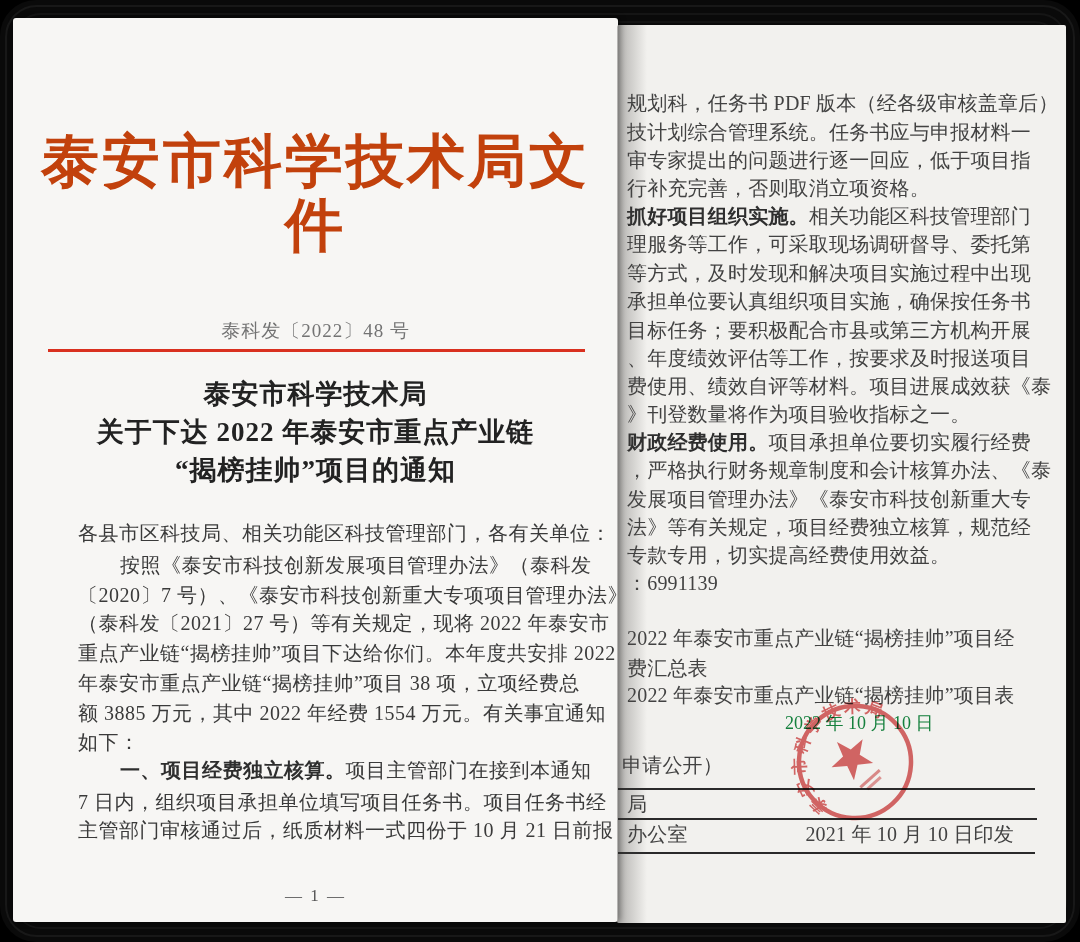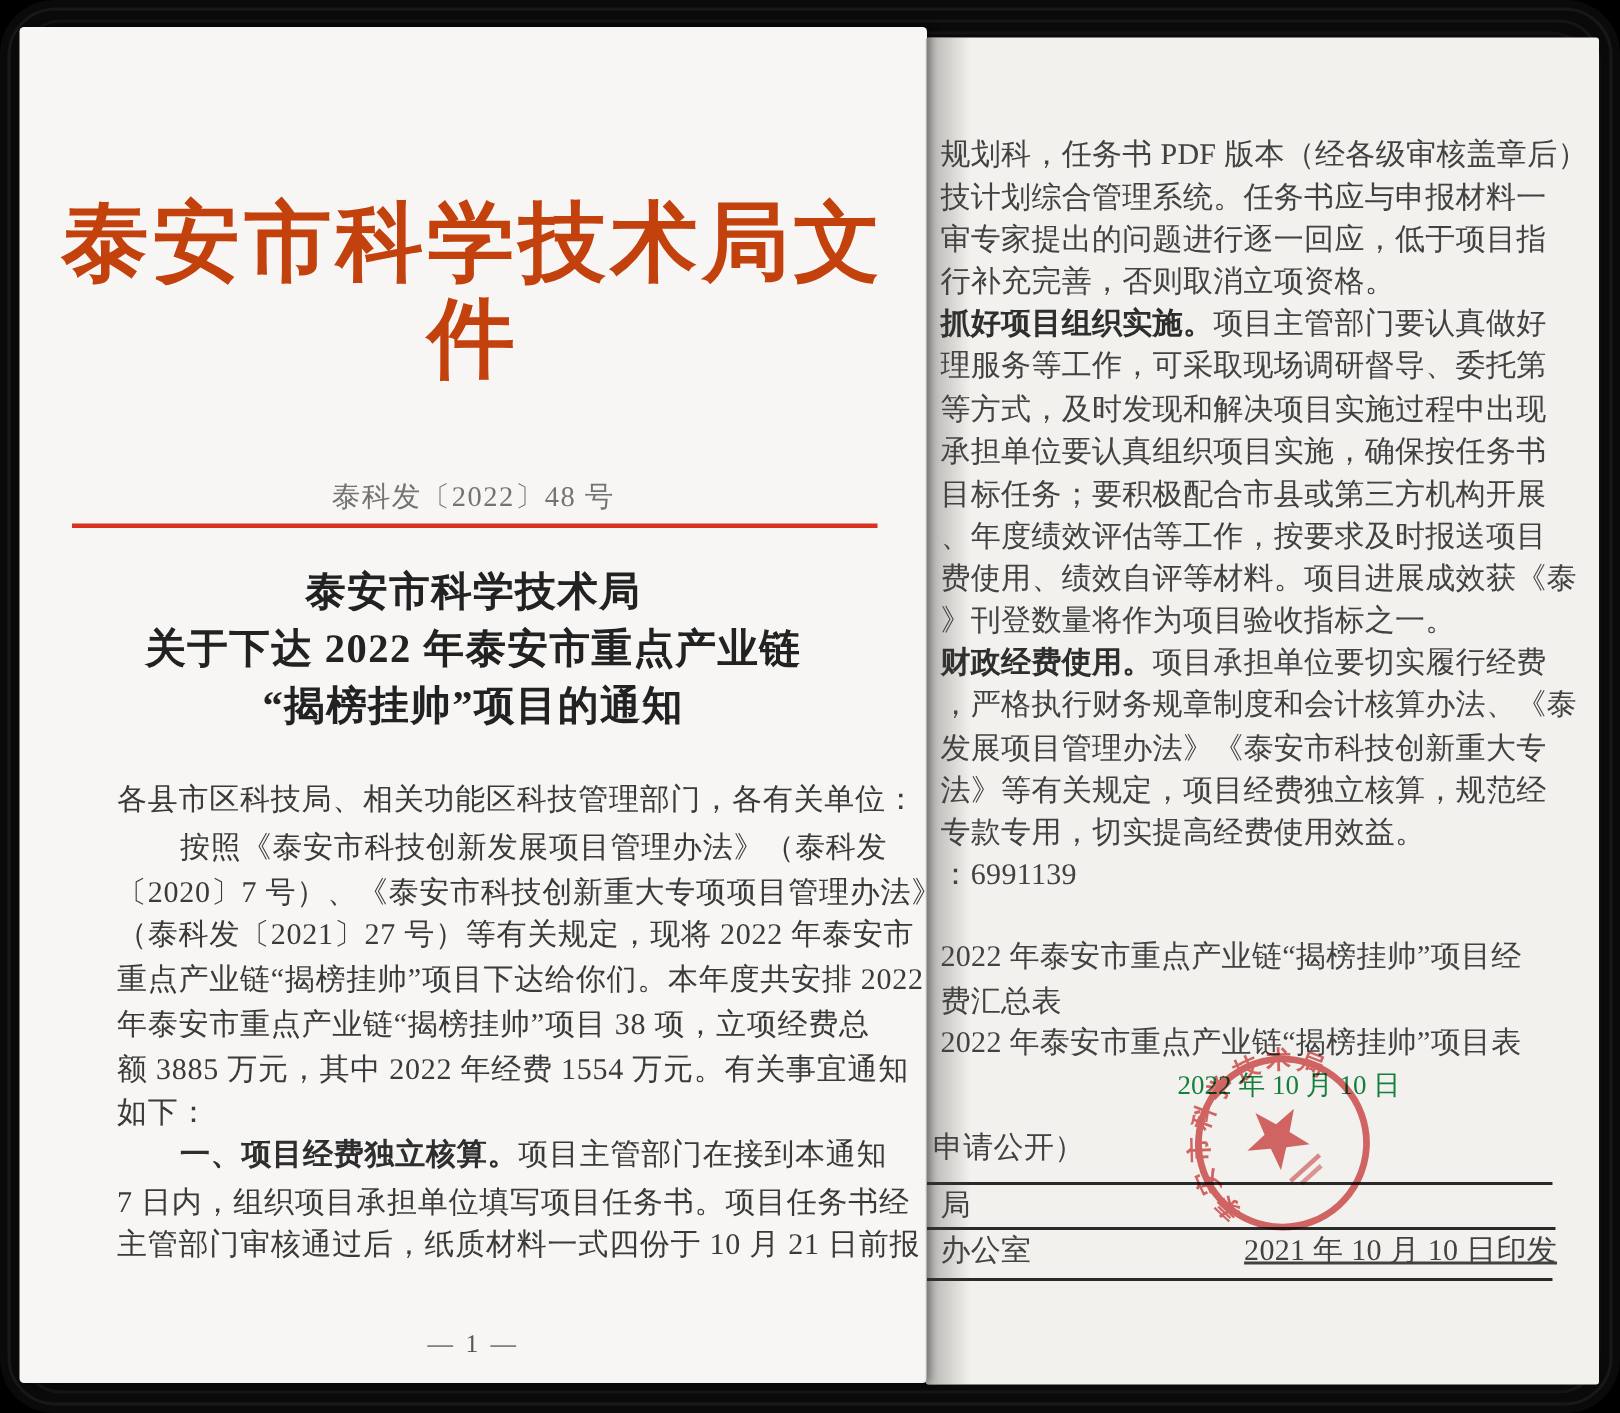--- a/index.html
+++ b/index.html
@@ -17,37 +17,37 @@
   .page-right .line{left:10px;width:430px;letter-spacing:.2px;color:#424242;}
   .indent{padding-left:42px;}
   .bold-seg{font-weight:bold;color:#2e2e2e;}
   .red-header{position:absolute;top:112px;left:0;width:100%;text-align:center;font-size:58px;font-weight:bold;color:#c2410c;letter-spacing:3px;line-height:1.1;}
   .doc-number{position:absolute;top:300px;left:0;width:100%;text-align:center;font-size:19px;color:#737373;letter-spacing:1px;}
   .red-rule{position:absolute;top:331px;left:35px;width:537px;height:3px;background:#d9301f;}
   .doc-title{position:absolute;top:357px;left:0;width:100%;text-align:center;font-size:27px;font-weight:bold;color:#222;line-height:38px;letter-spacing:1px;}
   .page-num{position:absolute;top:868px;left:0;width:100%;text-align:center;font-size:17px;color:#555;letter-spacing:2px;}
   .foot-rule{position:absolute;left:0;width:418px;height:2px;background:#2a2a2a;}
   .sign-date{position:absolute;top:684px;left:168px;height:28px;line-height:28px;font-size:18px;color:#15803d;white-space:nowrap;z-index:6;}
-  .footer-right{position:absolute;right:28px;text-decoration:underline;}
+  .footer-right{position:absolute;right:52px;}
   .stamp{position:absolute;left:173px;top:672px;width:130px;height:130px;z-index:7;mix-blend-mode:multiply;opacity:.88;pointer-events:none;}
 </style>
 </head>
 <body>
 
 <div class="canvas">
   <div class="frame-ring ring1"></div>
   <div class="frame-ring ring2"></div>
   <div class="frame-ring ring3"></div>
 
   <div class="page page-right">
     <div class="line" style="top:64px">规划科，任务书 PDF 版本（经各级审核盖章后）</div>
     <div class="line" style="top:93px">技计划综合管理系统。任务书应与申报材料一</div>
     <div class="line" style="top:121px">审专家提出的问题进行逐一回应，低于项目指</div>
     <div class="line" style="top:149px">行补充完善，否则取消立项资格。</div>
-    <div class="line" style="top:177px"><span class="bold-seg">抓好项目组织实施。</span><span>项目主管部门要认真做好</span></div>
+    <div class="line" style="top:177px"><span class="bold-seg">抓好项目组织实施。</span><span>相关功能区科技管理部门</span></div>
     <div class="line" style="top:205px">理服务等工作，可采取现场调研督导、委托第</div>
     <div class="line" style="top:234px">等方式，及时发现和解决项目实施过程中出现</div>
     <div class="line" style="top:262px">承担单位要认真组织项目实施，确保按任务书</div>
     <div class="line" style="top:291px">目标任务；要积极配合市县或第三方机构开展</div>
     <div class="line" style="top:319px">、年度绩效评估等工作，按要求及时报送项目</div>
     <div class="line" style="top:347px">费使用、绩效自评等材料。项目进展成效获《泰</div>
     <div class="line" style="top:375px">》刊登数量将作为项目验收指标之一。</div>
     <div class="line" style="top:403px"><span class="bold-seg">财政经费使用。</span><span>项目承担单位要切实履行经费</span></div>
     <div class="line" style="top:431px">，严格执行财务规章制度和会计核算办法、《泰</div>
     <div class="line" style="top:460px">发展项目管理办法》《泰安市科技创新重大专</div>

